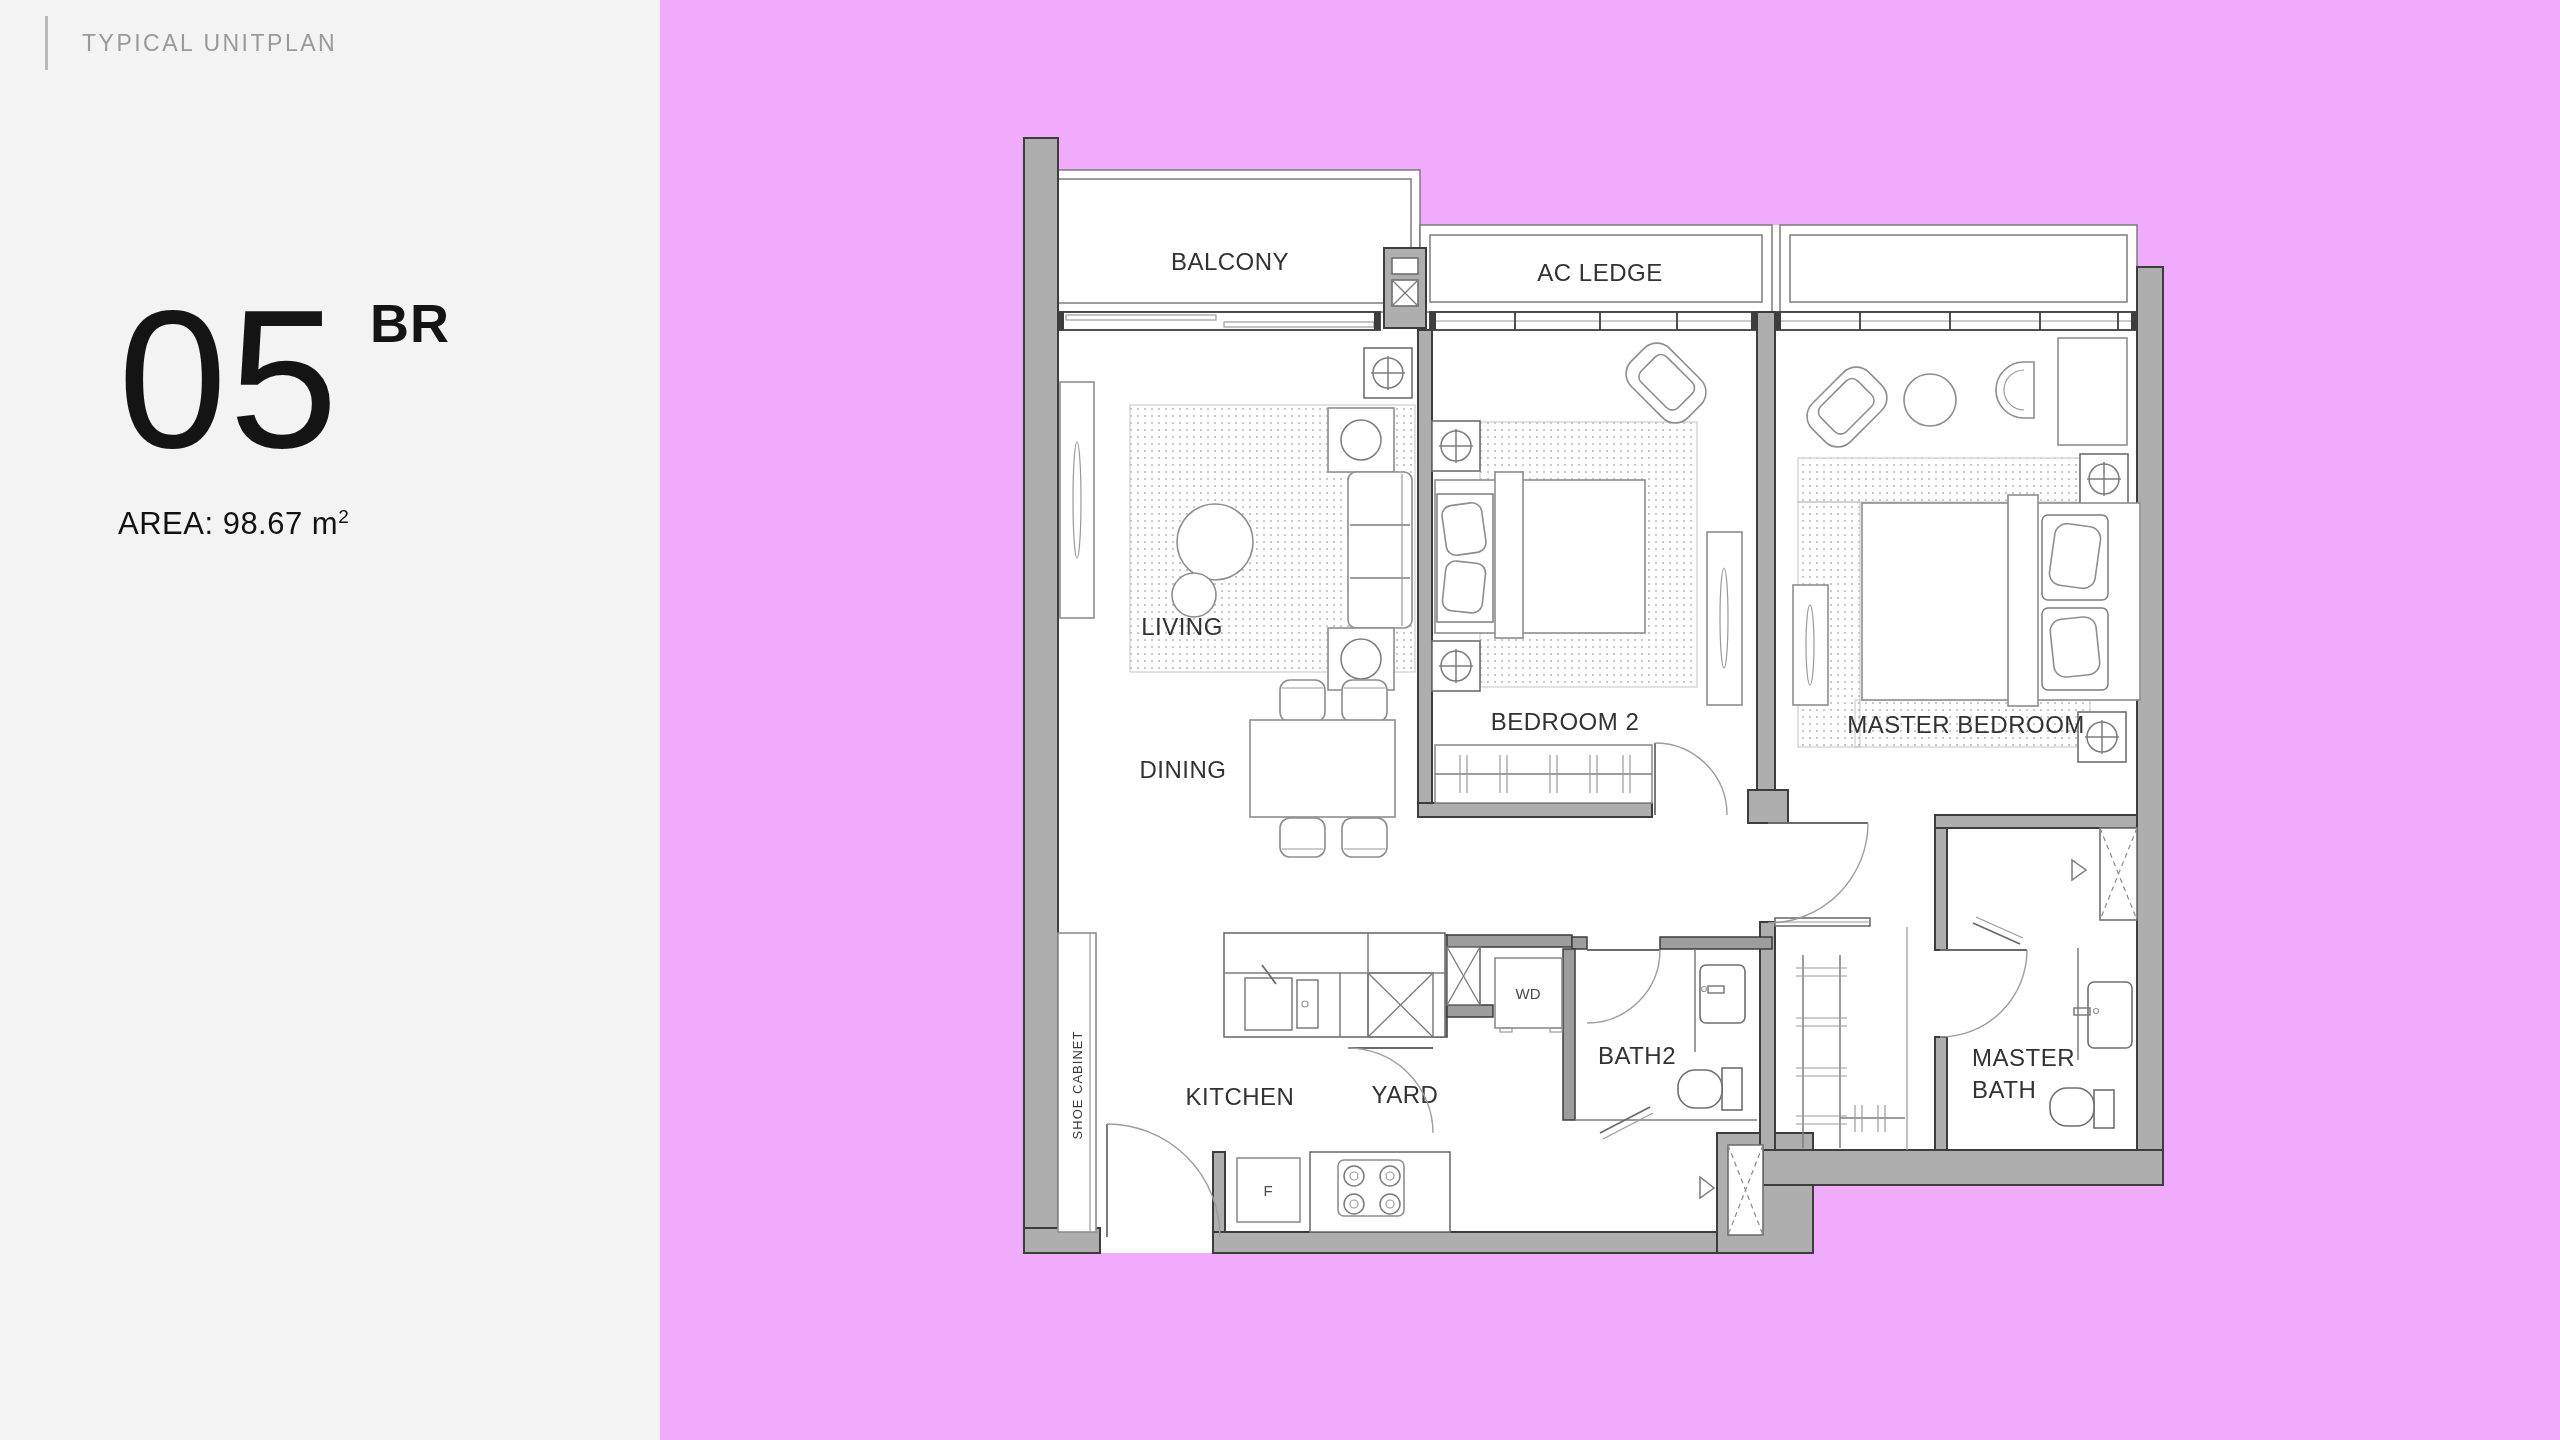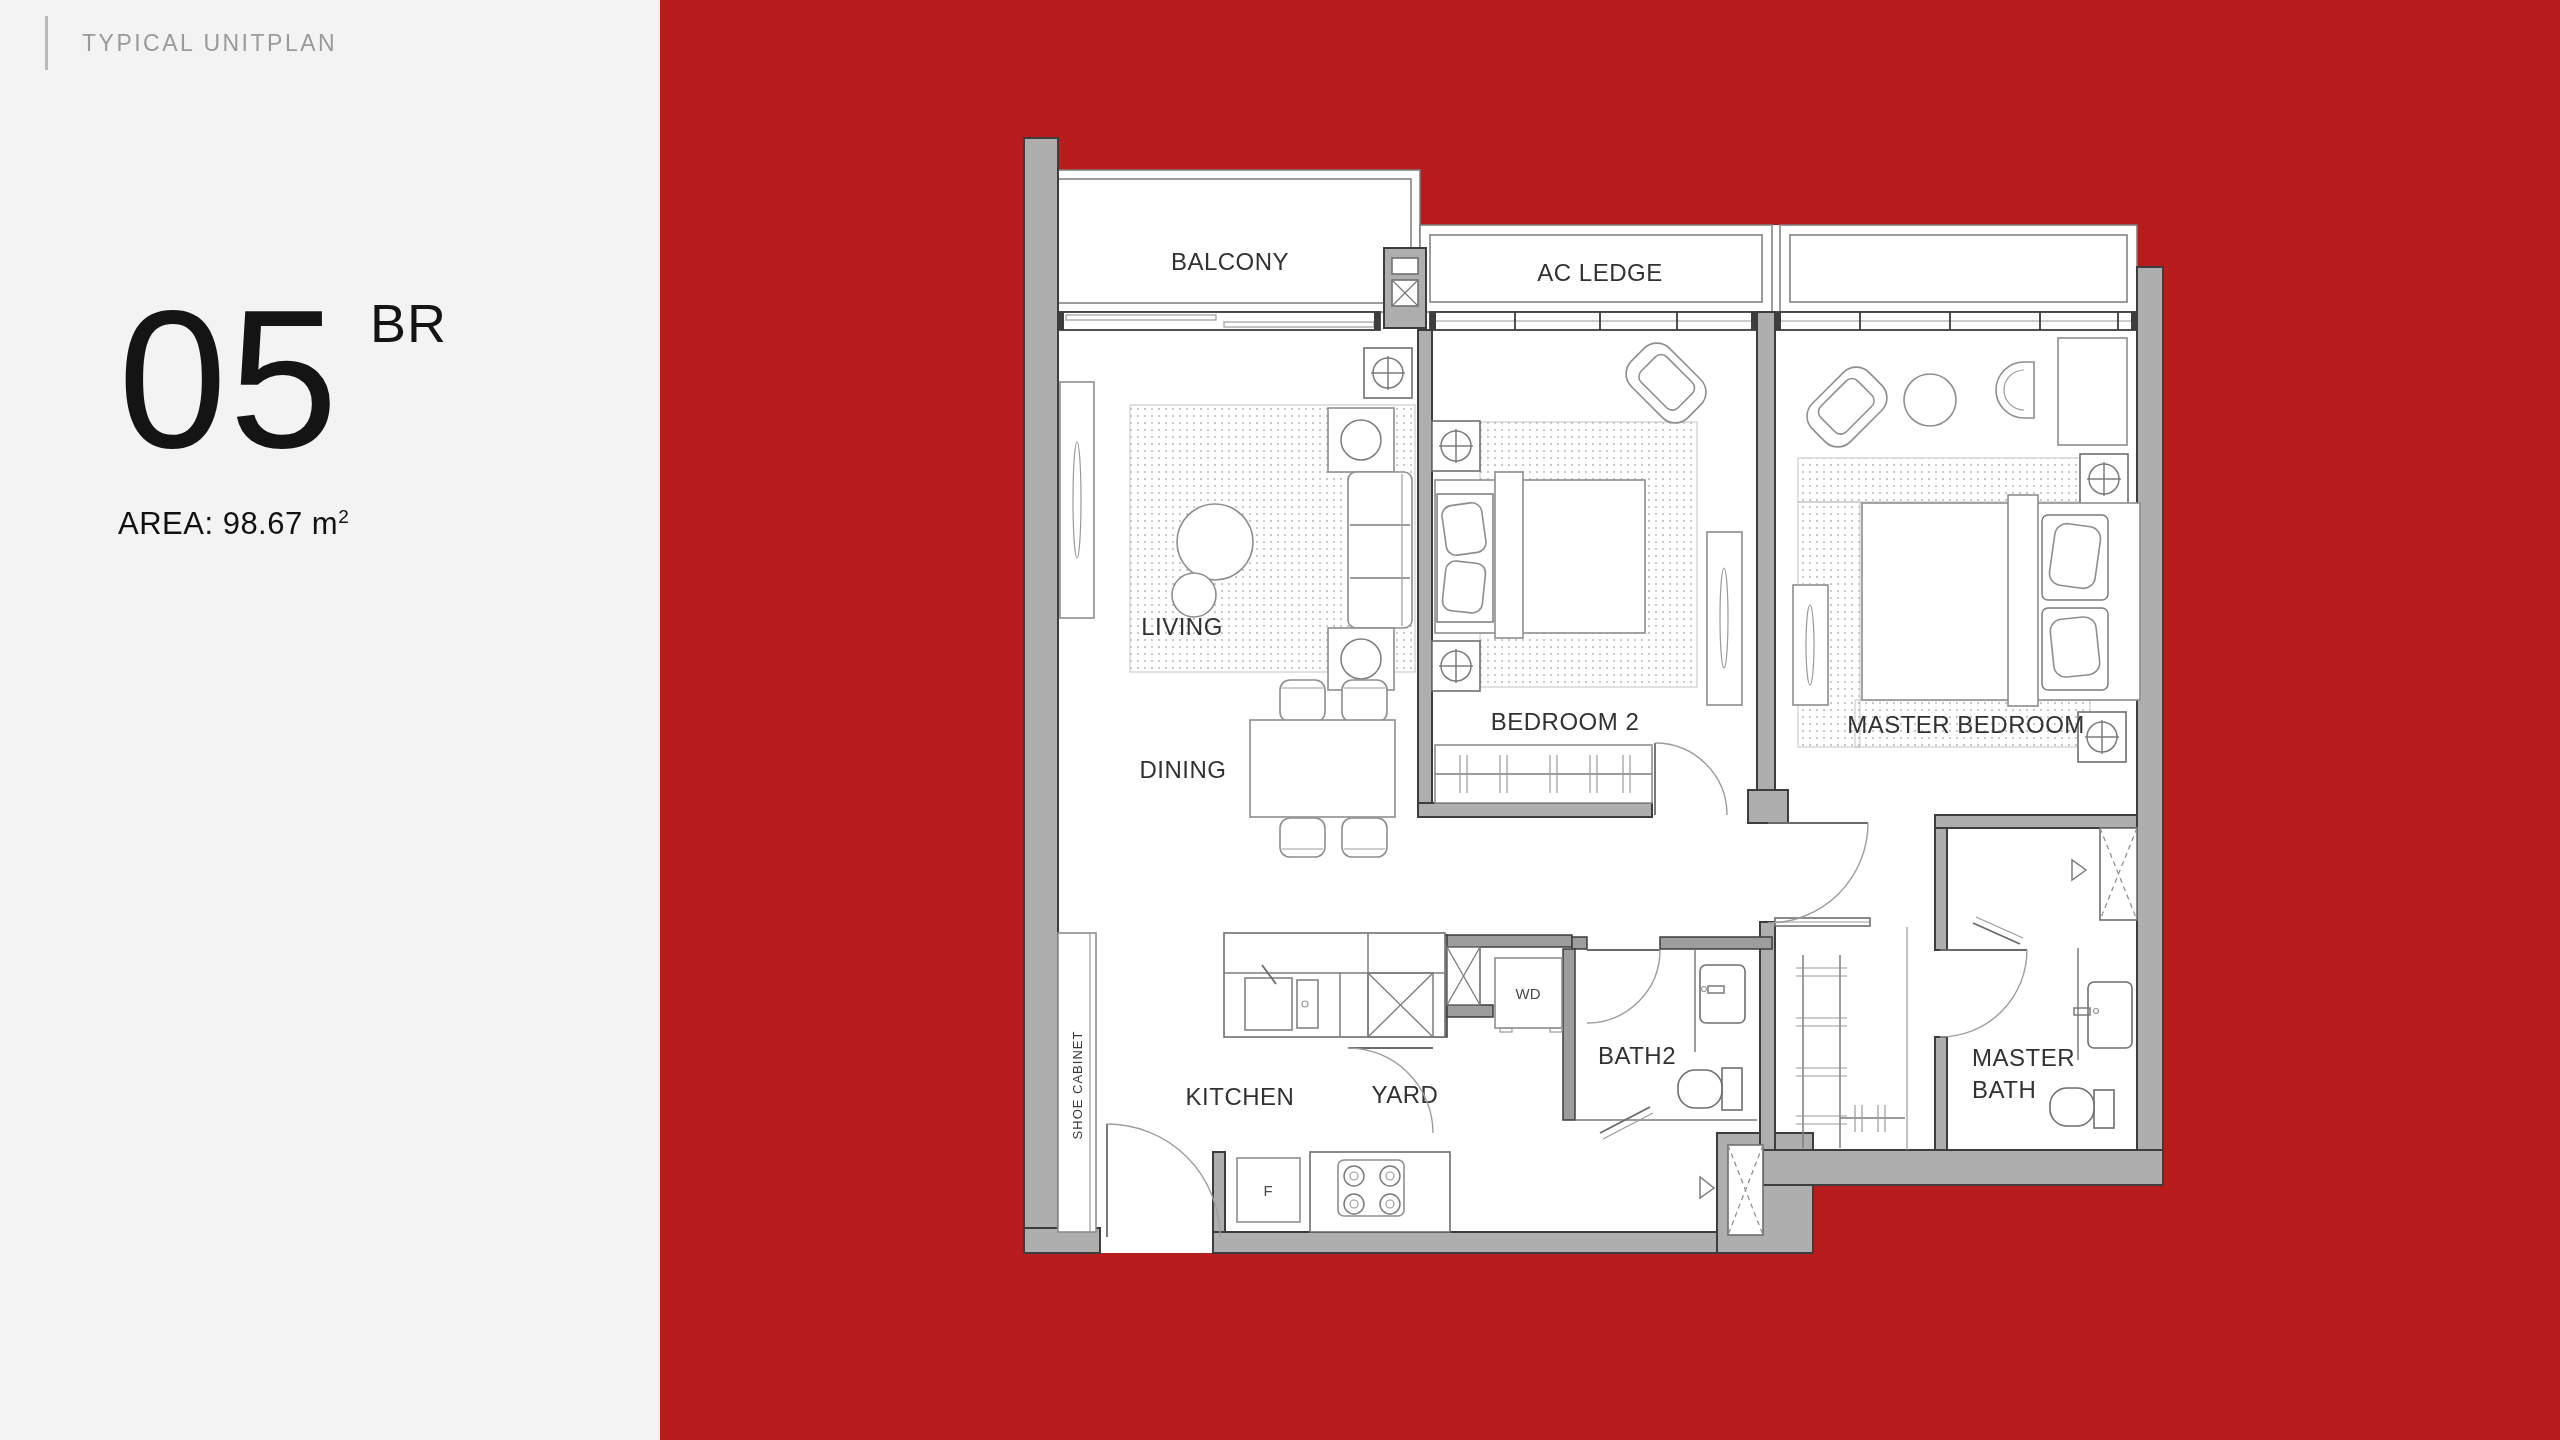--- a/index.html
+++ b/index.html
@@ -1,25 +1,25 @@
 <!DOCTYPE html>
 <html><head>
 <meta charset="utf-8">
 <style>
   html,body{margin:0;padding:0;background:#e9e9ea;}
-  .page{position:relative;width:2560px;height:1440px;background:#b91c1c;overflow:hidden;
+  .page{position:relative;width:2560px;height:1440px;background:#f0abfc;overflow:hidden;
         font-family:"Liberation Sans",sans-serif;}
   .info{position:absolute;left:0;top:0;width:660px;height:100%;background:#f3f3f4;}
   .kicker{position:absolute;left:45px;top:16px;display:flex;align-items:center;}
   .kicker-bar{display:block;width:3px;height:54px;background:#b9b9ba;margin-right:34px;}
   .kicker h1{margin:0;font-size:23px;font-weight:400;letter-spacing:2.5px;color:#9a9a9c;}
   .unit{position:absolute;left:118px;top:282px;}
   .unit-line{display:flex;align-items:flex-start;line-height:1;}
   .unit-number{font-size:196px;font-weight:400;color:#141414;letter-spacing:2px;}
-  .unit-type{font-size:54px;font-weight:400;color:#141414;margin:14px 0 0 30px;letter-spacing:1px;}
+  .unit-type{font-size:54px;font-weight:700;color:#141414;margin:14px 0 0 30px;letter-spacing:1px;}
   .unit-area{margin-top:28px;font-size:31px;color:#111;letter-spacing:.5px;}
   .unit-area sup{font-size:19px;}
   .plan-wrap{position:absolute;left:0;top:0;width:2560px;height:1440px;}
   svg{position:absolute;left:1010px;top:120px;}
 
   .floor{fill:#ffffff;}
   .wall{fill:#aeaeae;stroke:#3d3d3d;stroke-width:2;}
   .wall-thin{fill:#9d9d9d;stroke:#3d3d3d;stroke-width:1.5;}
   .win{fill:#fff;stroke:#3d3d3d;stroke-width:1.8;}
   .tick{stroke:#3d3d3d;stroke-width:1.8;fill:none;}

